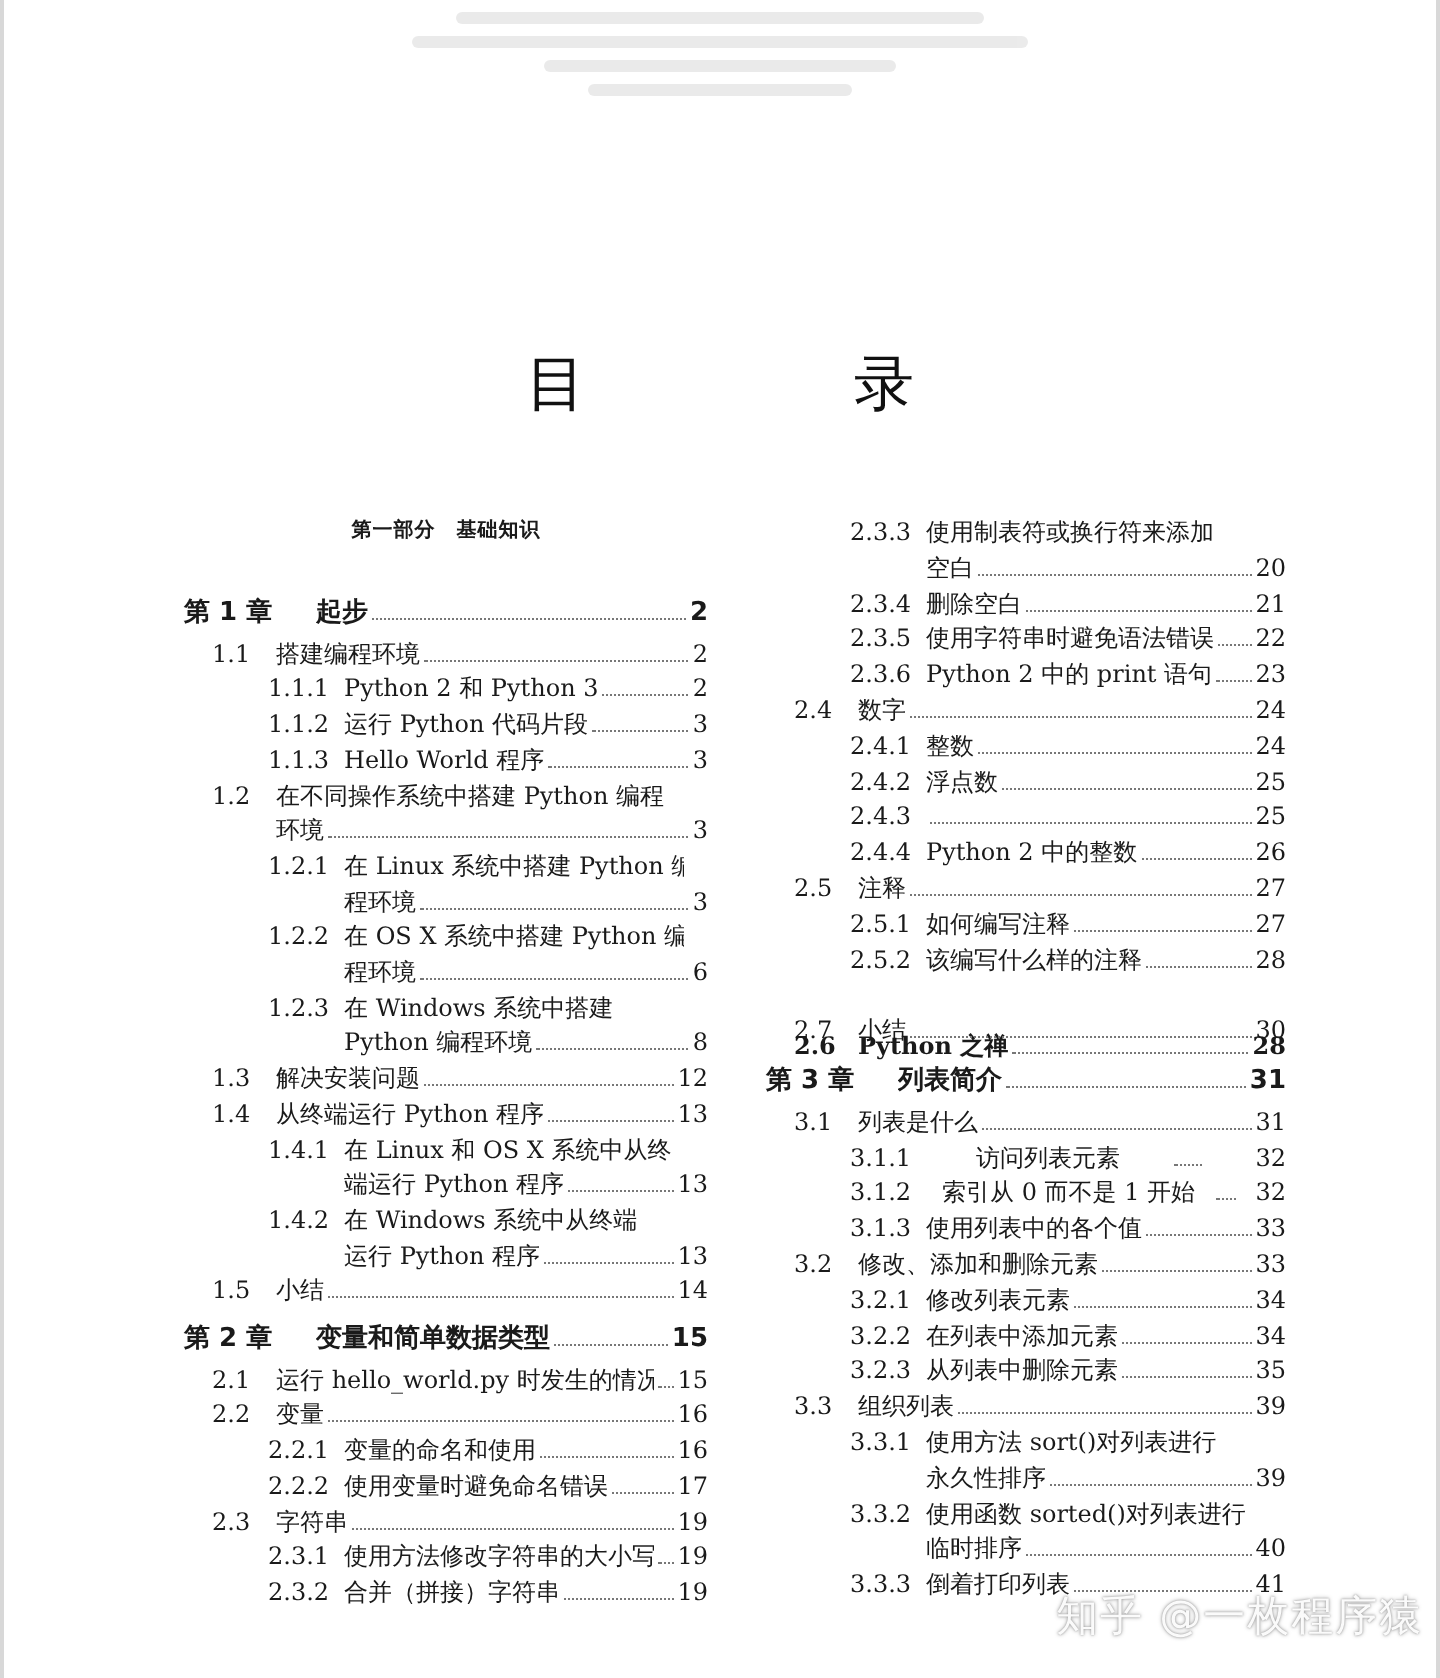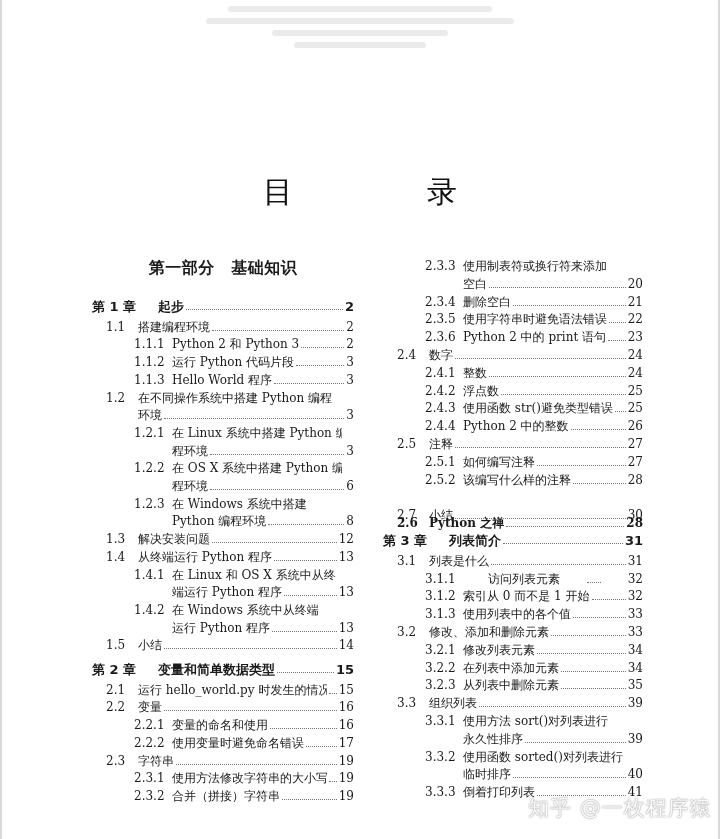--- a/index.html
+++ b/index.html
@@ -14,21 +14,21 @@
   .title {
     position: absolute; top: 172px; left: 0; width: 720px; text-align: center;
     font-family: "DejaVu Sans", "Liberation Sans", sans-serif; font-size: 30px; letter-spacing: 52px;
     padding-left: 52px; box-sizing: border-box; color: #111;
   }
   .col { position: absolute; top: 0; }
   .col-left { left: 92px; width: 262px; }
   .col-right { left: 383px; width: 260px; }
   .part-title {
     position: absolute; top: 258px; left: 92px; width: 262px; text-align: center;
-    font-family: "DejaVu Sans", "Liberation Sans", sans-serif; font-weight: bold; font-size: 16px; letter-spacing: 0.5px;
+    font-family: "DejaVu Sans", "Liberation Sans", sans-serif; font-weight: bold; font-size: 10px; letter-spacing: 0.5px;
   }
   .row { position: absolute; left: 0; right: 0; display: flex; align-items: flex-end; font-size: 12px; line-height: 17px; white-space: nowrap; }
   .row .num { display: inline-block; flex: 0 0 auto; }
   .row .txt { flex: 0 1 auto; overflow: hidden; }
   .row .dots { flex: 1 1 auto; border-bottom: 1px dotted #777; margin: 0 2px 5px 2px; min-width: 8px; }
   .row .pg { flex: 0 0 auto; text-align: right; }
   .row.nodots .dots { border-bottom: none; }
   .chap { font-family: "DejaVu Sans", "Liberation Sans", sans-serif; font-weight: bold; font-size: 13px; }
   .chap .num { width: 66px; }
   .sec .num { width: 32px; margin-left: 14px; }
@@ -254,21 +254,20 @@
       <span class="pg">24</span>
     </div>
     <div class="row sub" style="top: 382.6px;">
       <span class="num">2.4.2</span>
       <span class="txt">浮点数</span>
       <span class="dots"></span>
       <span class="pg">25</span>
     </div>
     <div class="row sub" style="top: 400.4px;">
       <span class="num">2.4.3</span>
-      <span class="txt">使用函数 str()避免类型错误</span>
       <span class="dots"></span>
       <span class="pg">25</span>
     </div>
     <div class="row sub" style="top: 418.2px;">
       <span class="num">2.4.4</span>
       <span class="txt">Python 2 中的整数</span>
       <span class="dots"></span>
       <span class="pg">26</span>
     </div>
     <div class="row sec" style="top: 436px;">
@@ -312,21 +311,21 @@
       <span class="txt">列表是什么</span>
       <span class="dots"></span>
       <span class="pg">31</span>
     </div>
     <div class="row sub" style="top: 570.6px; gap: 25px;">
       <span class="num">3.1.1</span>
       <span class="txt">访问列表元素</span>
       <span class="dots"></span>
       <span class="pg">32</span>
     </div>
-    <div class="row sub" style="top: 588.4px;">
+    <div class="row sub" style="top: 588.4px; gap: 8px;">
       <span class="num">3.1.2</span>
       <span class="txt">索引从 0 而不是 1 开始</span>
       <span class="dots"></span>
       <span class="pg">32</span>
     </div>
     <div class="row sub" style="top: 606.2px;">
       <span class="num">3.1.3</span>
       <span class="txt">使用列表中的各个值</span>
       <span class="dots"></span>
       <span class="pg">33</span>

